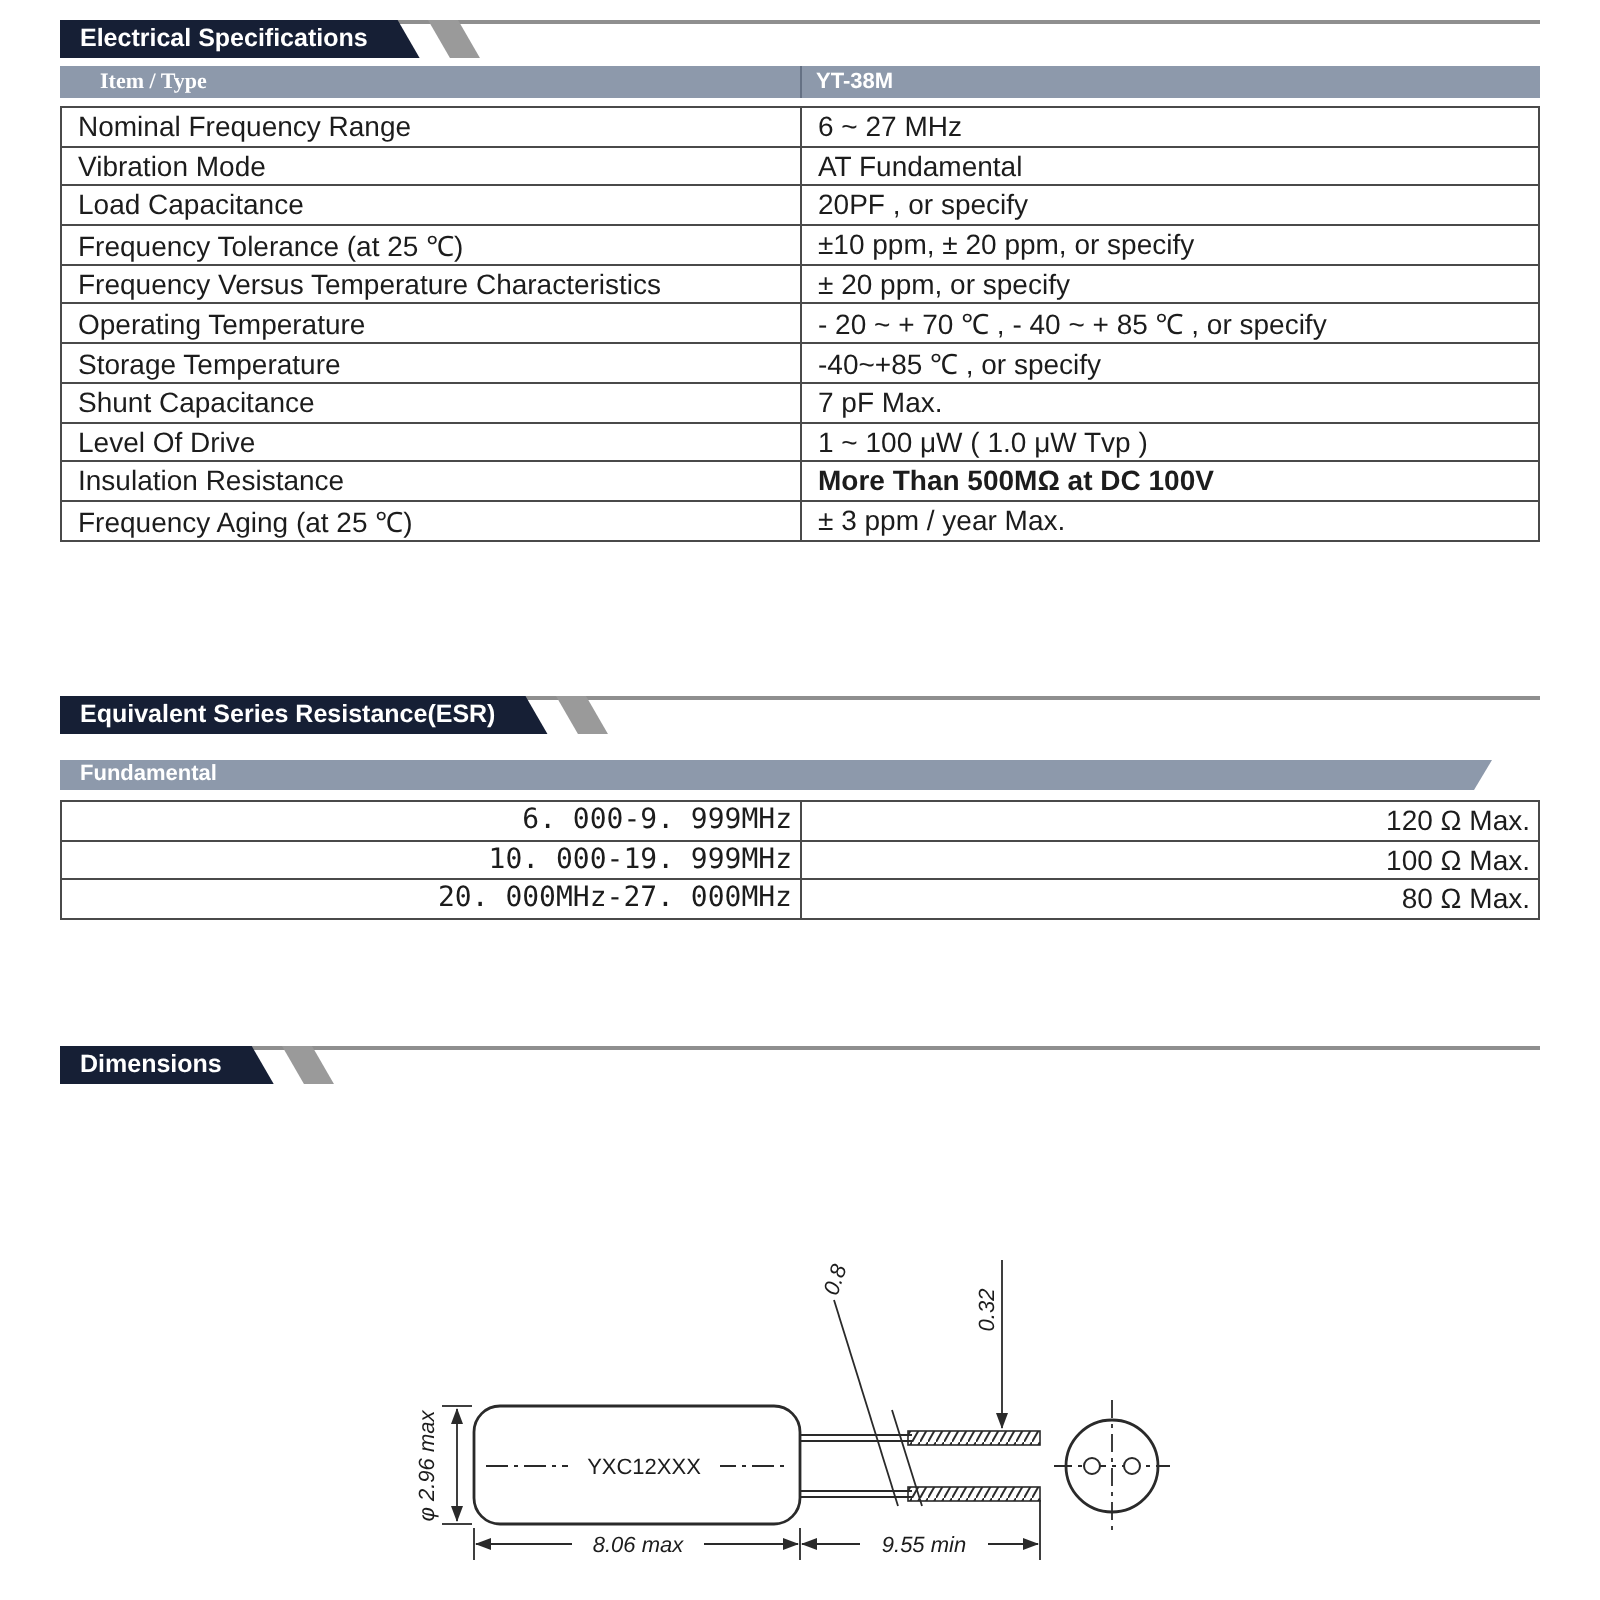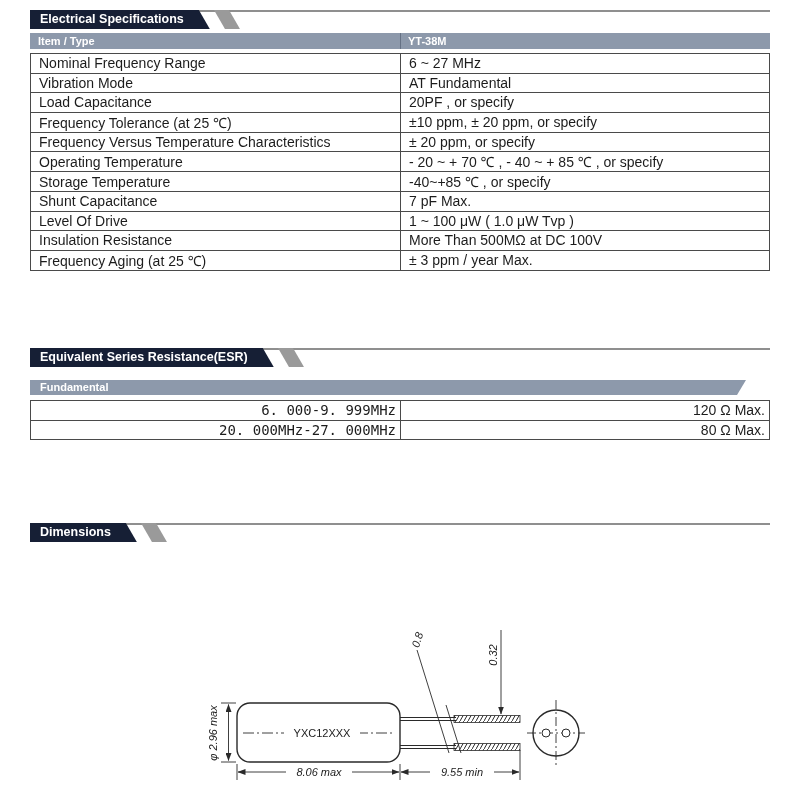--- a/index.html
+++ b/index.html
@@ -9,30 +9,30 @@
   
   .banner{position:absolute;left:30px;width:740px;height:19px;}
   .banner .rule{position:absolute;left:0;top:0;width:100%;height:2px;background:#8f8f8f;}
   .banner .row{position:relative;display:flex;height:19px;}
   .banner .dark{position:relative;background:var(--navy,#161f35);color:#fff;font-size:12.5px;font-weight:bold;line-height:19px;padding:0 26px 0 10px;white-space:nowrap;clip-path:polygon(0 0,calc(100% - 11px) 0,100% 100%,0 100%);}
   .banner .gray{width:15px;height:19px;margin-left:4px;background:var(--accent_gray,#9a9a9a);transform:skewX(30deg);transform-origin:0 0;}
   #b-elec{top:10px;} #b-esr{top:348px;} #b-dim{top:523px;}
 
   
   .colhdr{position:absolute;left:30px;top:33px;width:740px;height:16px;background:var(--header_gray,#8d99ab);color:#fff;font-weight:bold;font-size:11px;line-height:16px;}
-  .colhdr .c1{padding-left:8px;display:inline-block;}
+  .colhdr .c1{padding-left:20px;display:inline-block;font-family:Liberation Serif, serif;}
   .colhdr .c2{position:absolute;left:378px;top:0;}
   .colhdr .vdiv{position:absolute;left:370px;top:0;width:1px;height:100%;background:rgba(30,40,60,.35);}
 
   table.spec{position:absolute;left:30px;width:740px;border-collapse:collapse;table-layout:fixed;}
   table.spec td{border:1px solid var(--border,#4a4a4a);height:18.5px;font-size:14px;color:#1c1c1c;padding:0 4px 0 8px;white-space:nowrap;overflow:hidden;}
   #elec-table{top:53px;}
   #esr-table{top:400px;text-align:right;}
   td.mono{font-family:"DejaVu Sans Mono",monospace;font-size:10.5px;}
-  td.strong{font-weight:normal;}
+  td.strong{font-weight:bold;}
 
   .fundbar{position:absolute;left:30px;top:380px;width:716px;height:15px;background:var(--header_gray,#8d99ab);clip-path:polygon(0 0,100% 0,calc(100% - 9px) 100%,0 100%);color:#fff;font-size:11px;font-weight:bold;line-height:15px;padding-left:10px;box-sizing:border-box;}
 
   svg.draw{position:absolute;left:0;top:0;pointer-events:none;}
   svg.draw text{font-family:"Liberation Sans",sans-serif;font-size:11px;fill:#1c1c1c;}
   svg.draw text.dim{font-style:italic;}
 </style>
 </head>
 <body>
 
@@ -117,20 +117,24 @@
 
   <table class="spec" id="esr-table">
     <colgroup>
         <col style="width:370px">
         <col>
       </colgroup>
     <tbody>
       <tr>
           <td class="mono">6. 000-9. 999MHz</td>
           <td>120 Ω Max.</td>
+        </tr>
+      <tr>
+          <td class="mono">10. 000-19. 999MHz</td>
+          <td>100 Ω Max.</td>
         </tr>
       <tr>
           <td class="mono">20. 000MHz-27. 000MHz</td>
           <td>80 Ω Max.</td>
         </tr>
     </tbody>
   </table>
 
   <div class="banner" id="b-dim">
     <div class="rule"></div>

